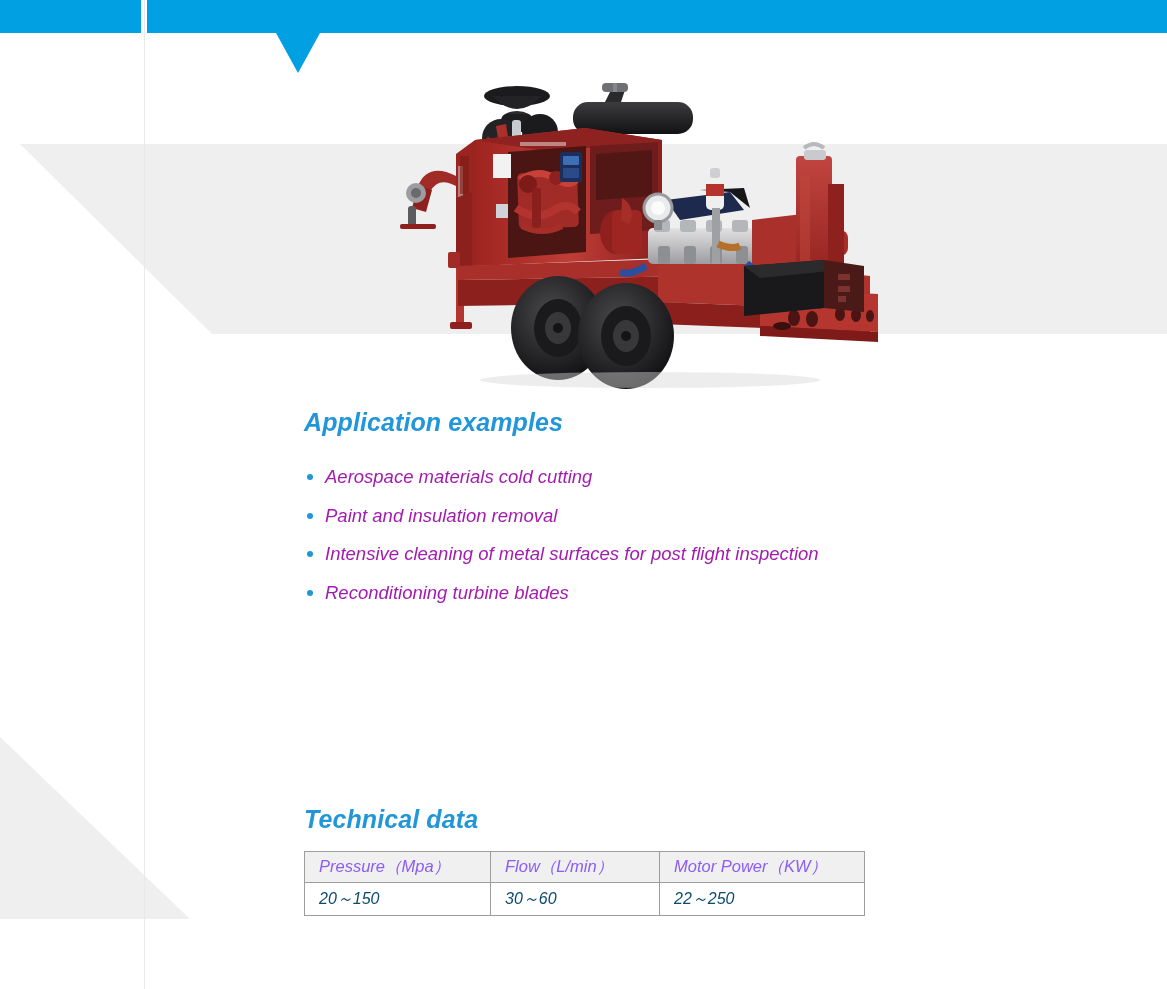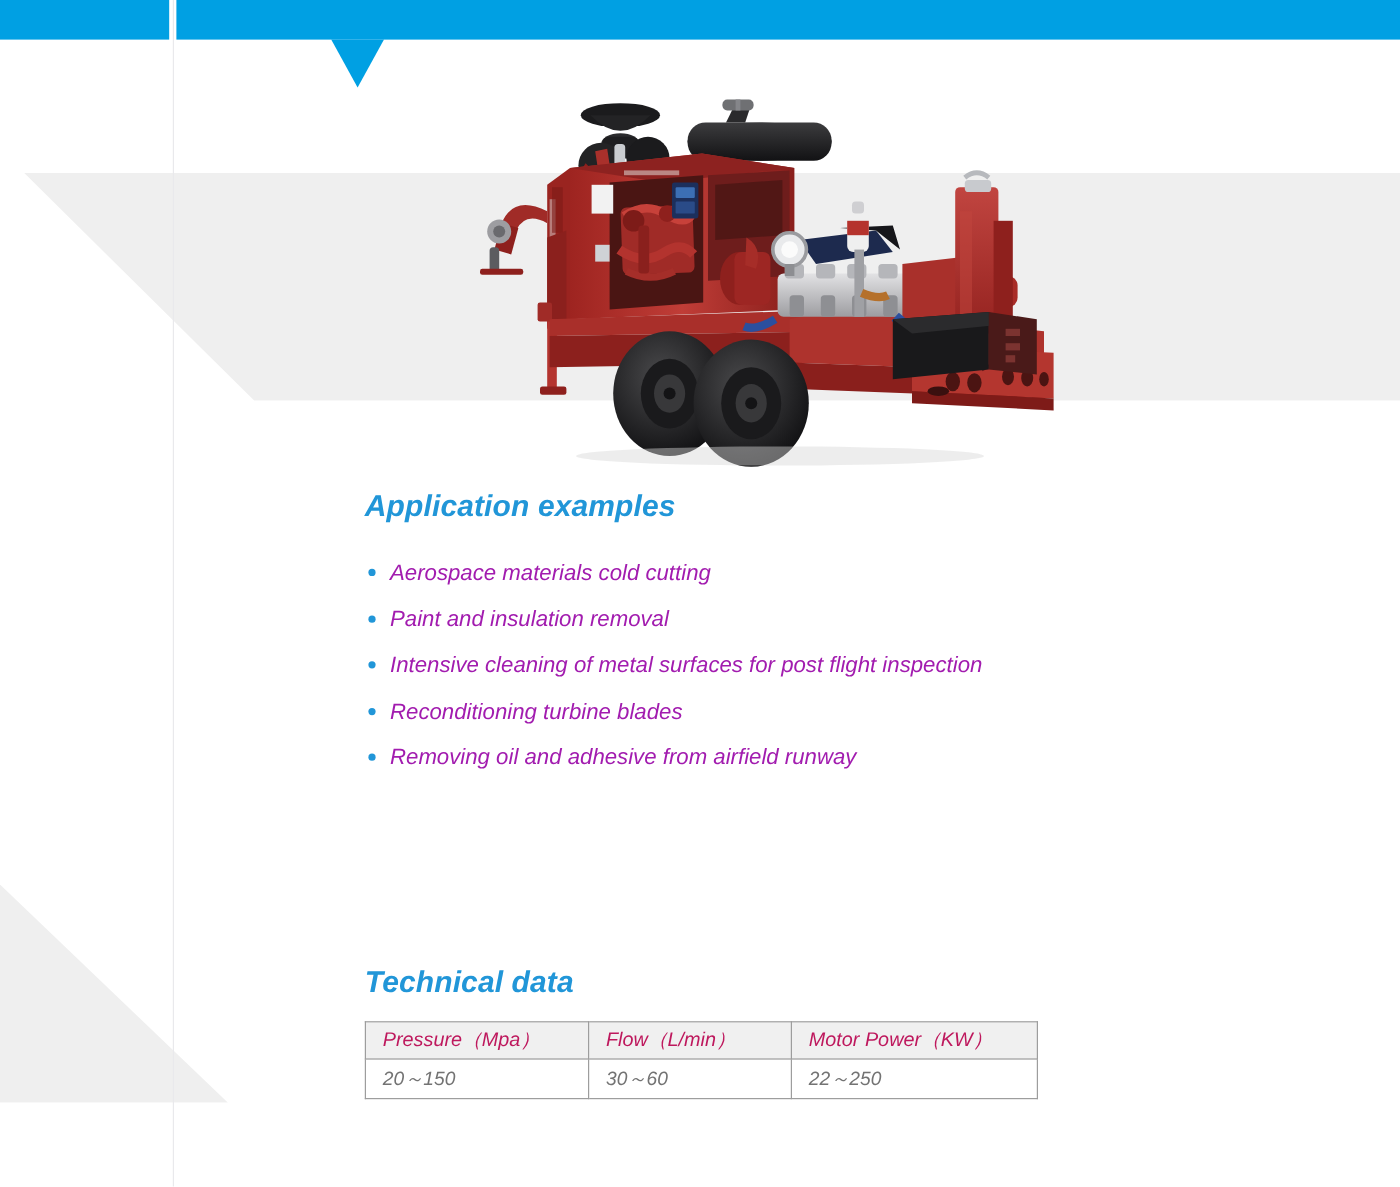--- a/index.html
+++ b/index.html
@@ -116,29 +116,29 @@
   
   .tech-table {
     position: absolute;
     left: 304px; top: 851px;
     border-collapse: collapse;
     table-layout: fixed;
   }
   .tech-table th, .tech-table td {
     border: 1px solid #9d9d9d;
     font-weight: normal;
-    color: #737373;
+    color: #0c4a6e;
     text-align: left;
     padding: 0 0 0 14px;
     font-size: 16.5px;
   }
   .tech-table th {
     background: #f0f0f0;
     height: 30px;
-    color: #be185d;
+    color: #8b5cf6;
   }
   .tech-table td {
     background: #ffffff;
     height: 32px;
     font-size: 16px;
   }
   .tech-table .col-0 { width: 171px; }
   .tech-table .col-1 { width: 154px; }
   .tech-table .col-2 { width: 190px; }
 </style>
@@ -359,24 +359,20 @@
       <span>Paint and insulation removal</span>
     </li>
     <li class="bullet-item">
       <span class="bullet-dot"></span>
       <span>Intensive cleaning of metal surfaces for post flight inspection</span>
     </li>
     <li class="bullet-item">
       <span class="bullet-dot"></span>
       <span>Reconditioning turbine blades</span>
     </li>
-    <li class="bullet-item">
-      <span class="bullet-dot"></span>
-      <span>Removing oil and adhesive from airfield runway</span>
-    </li>
   </ul>
 
   <h2 class="section-heading" id="tech-heading">Technical data</h2>
 
   <table class="tech-table">
     <thead>
       <tr>
         <th class="col-0">Pressure（Mpa）</th>
         <th class="col-1">Flow（L/min）</th>
         <th class="col-2">Motor Power（KW）</th>

